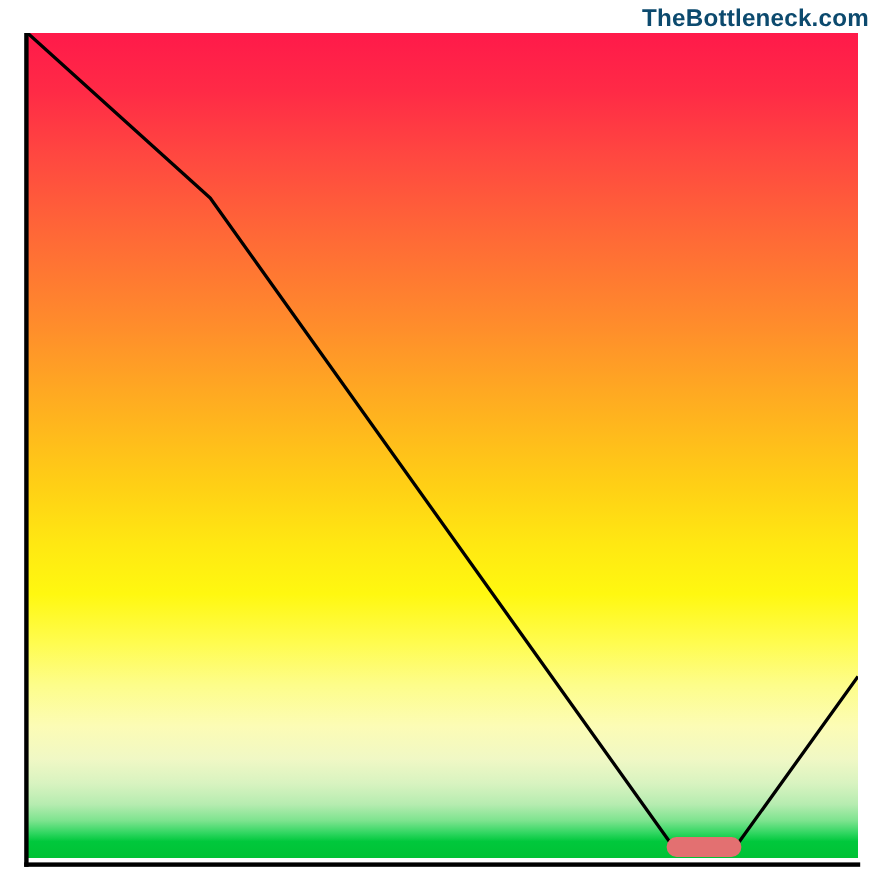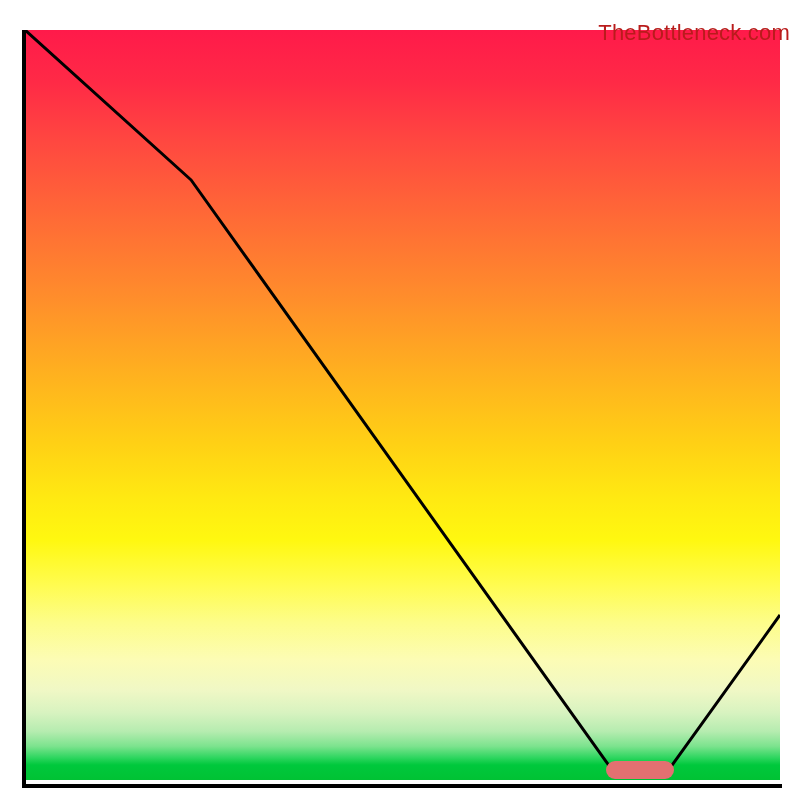--- a/index.html
+++ b/index.html
@@ -6,25 +6,25 @@
     margin: 0;
     padding: 0;
     width: 800px;
     height: 800px;
     font-family: Arial, sans-serif;
     position: relative;
     background: #fff;
   }
   .watermark {
     position: absolute;
-    top: 20px;
+    top: 4px;
     right: 10px;
-    color: #b91c1c;
+    color: #0c4a6e;
     font-size: 22px;
-    font-weight: 400;
+    font-weight: 700;
     letter-spacing: 0.2px;
     z-index: 10;
   }
   .plot-area {
     position: absolute;
     top: 30px;
     left: 25px;
     width: 755px;
     height: 750px;
   }

